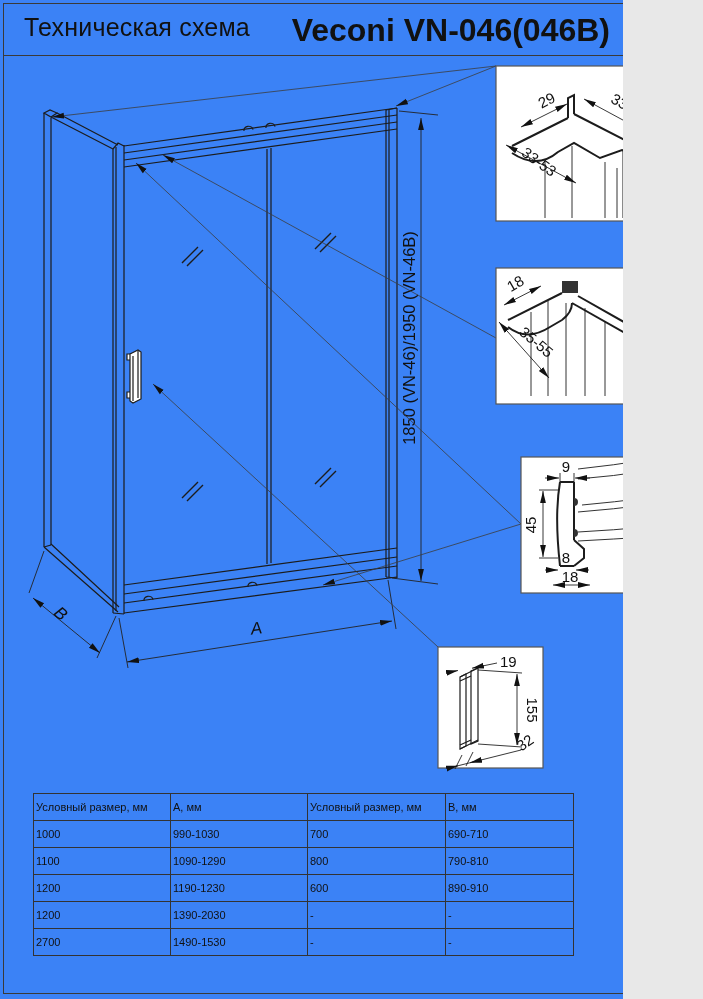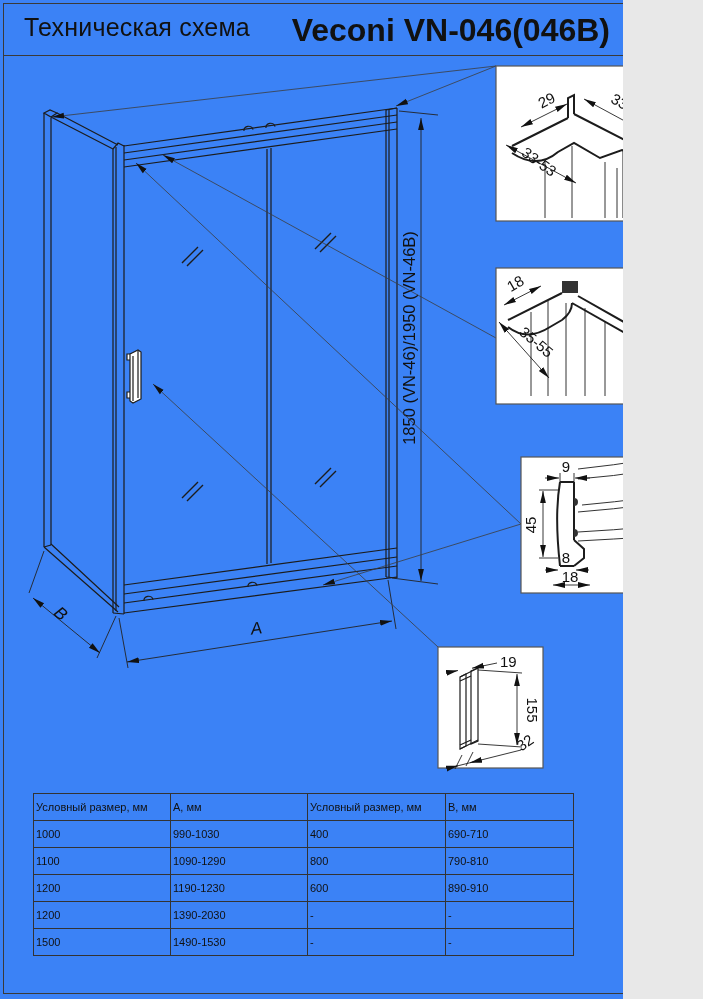--- a/index.html
+++ b/index.html
@@ -218,21 +218,21 @@
     <tbody>
         <tr>
       <th>Условный размер, мм</th>
       <th>А, мм</th>
       <th>Условный размер, мм</th>
       <th>В, мм</th>
     </tr>
     <tr>
       <td>1000</td>
       <td>990-1030</td>
-      <td>400</td>
+      <td>700</td>
       <td>690-710</td>
     </tr>
     <tr>
       <td>1100</td>
       <td>1090-1290</td>
       <td>800</td>
       <td>790-810</td>
     </tr>
     <tr>
       <td>1200</td>
@@ -240,21 +240,21 @@
       <td>600</td>
       <td>890-910</td>
     </tr>
     <tr>
       <td>1200</td>
       <td>1390-2030</td>
       <td>-</td>
       <td>-</td>
     </tr>
     <tr>
-      <td>1500</td>
+      <td>2700</td>
       <td>1490-1530</td>
       <td>-</td>
       <td>-</td>
     </tr>
   </tbody>
     </table>
 
 </div>
 
 </body></html>

